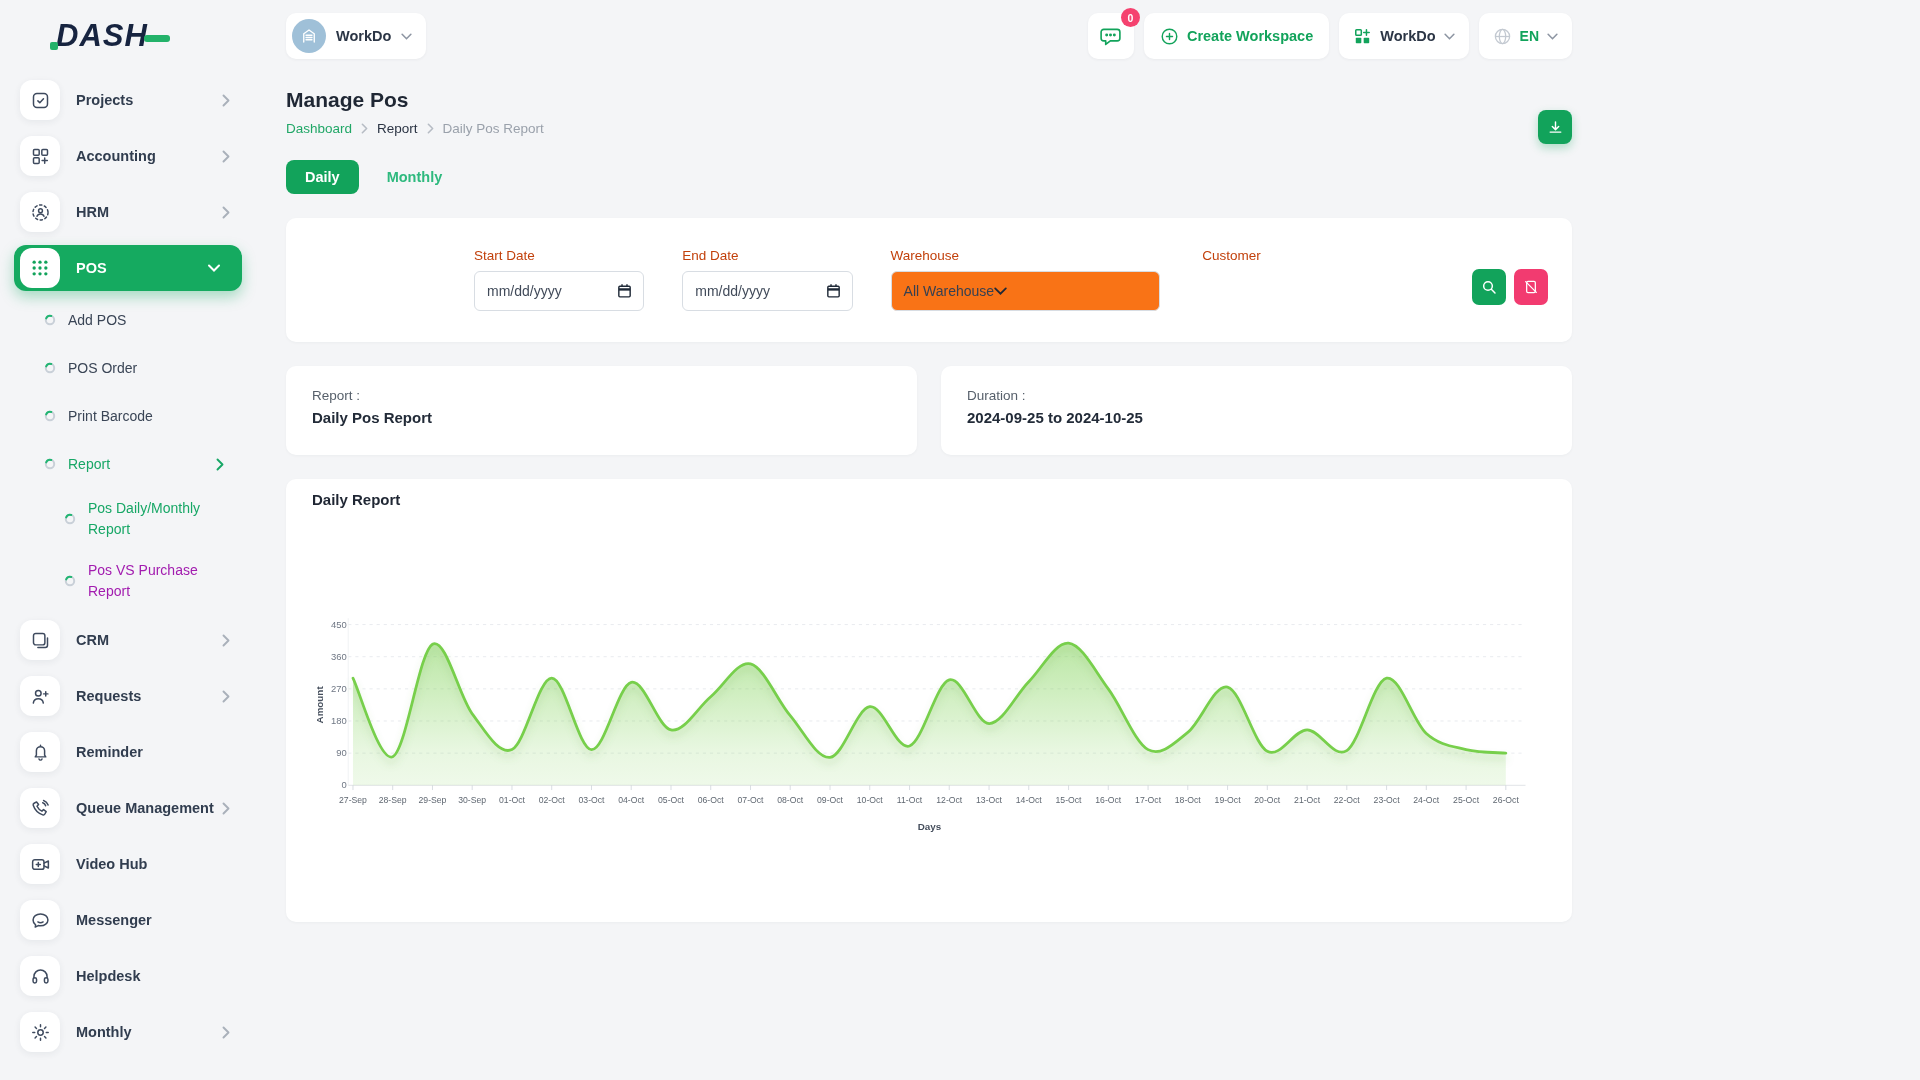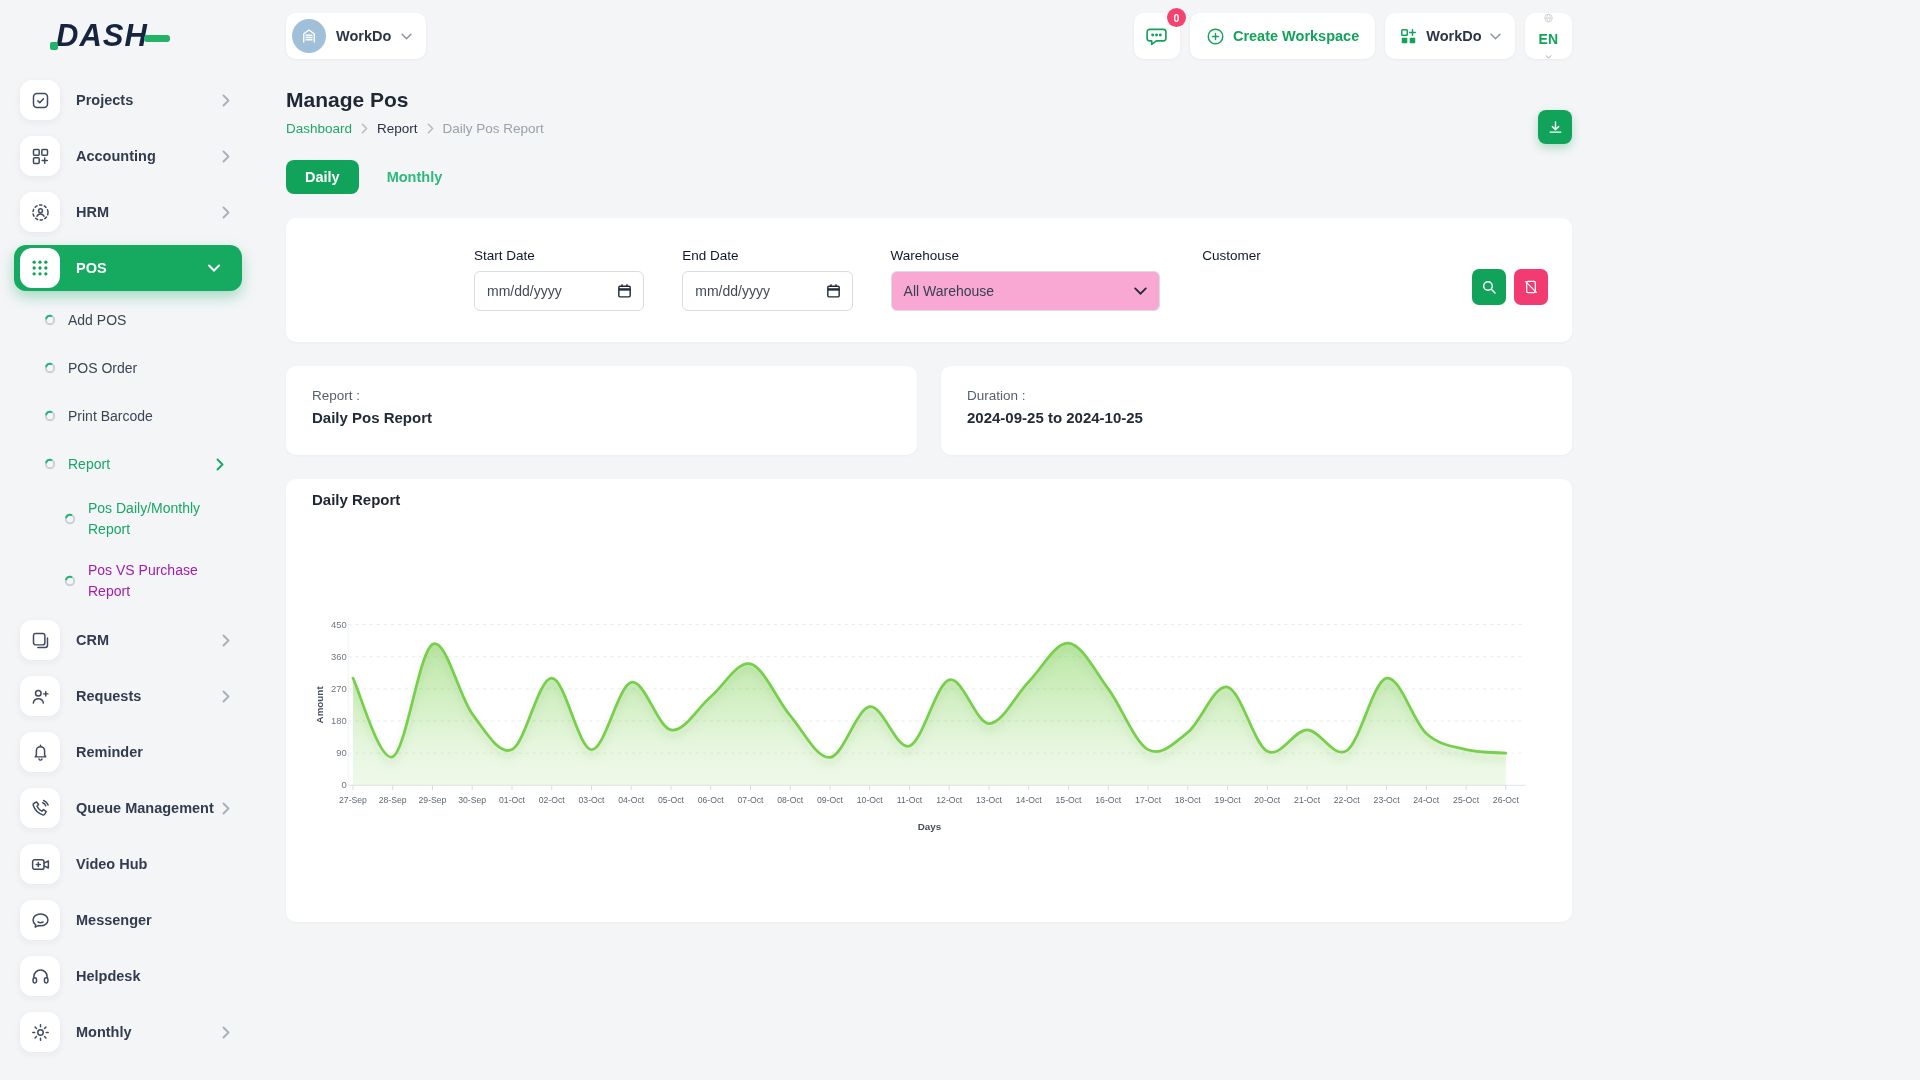--- a/index.html
+++ b/index.html
@@ -40,50 +40,50 @@
   .ws-pill { margin-left:26px; padding:0 14px 0 6px; gap:10px; }
   .ws-avatar { width:34px; height:34px; border-radius:50%; background:#9fc0d8; display:flex; align-items:center; justify-content:center; }
   .ws-name { font-size:14.5px; font-weight:600; color:#2b3545; }
   .topbar-right { margin-left:auto; margin-right:16px; display:flex; align-items:center; gap:10px; }
   .icon-btn { position:relative; width:46px; height:46px; justify-content:center; }
   .badge { position:absolute; top:-5px; right:-6px; min-width:19px; height:19px; border-radius:10px; background:#f5426f; color:#fff; font-size:10.5px; font-weight:700; display:flex; align-items:center; justify-content:center; padding:0 5px; }
   .create-pill { padding:0 16px; gap:8px; }
   .create-pill span { font-size:14.5px; font-weight:600; color:#12a35b; }
   .menu-pill { padding:0 14px; gap:8px; }
   .menu-pill span { font-size:14.5px; font-weight:600; color:#2b3545; }
-  .lang-pill { padding:0 14px; gap:8px;flex-direction:column; }
+  .lang-pill { padding:0 14px; gap:8px; }
   .lang-pill span { font-size:14px; font-weight:700; color:#12a35b; }
 
   
   .main { position:absolute; left:286px; right:16px; top:72px; }
   .page-title { margin-top:16px; font-size:21px; font-weight:700; color:#1f2734; }
   .breadcrumb { margin-top:9px; display:flex; align-items:center; gap:9px; font-size:13.5px; }
   .bc-link { color:#21a767; cursor:pointer; }
   .bc-mid { color:#2b3444; font-weight:500; cursor:pointer; }
   .bc-cur { color:#9aa1ab; }
   .download-btn { position:absolute; top:38px; right:0; width:34px; height:34px; border-radius:8px; background:#12a35b; border:none; display:flex; align-items:center; justify-content:center; cursor:pointer; box-shadow:0 4px 10px rgba(18,163,91,0.3); }
 
   .tabs { margin-top:24px; display:flex; align-items:center; }
   .tab-daily { height:34px; padding:0 19px; border:none; border-radius:8px; background:#12a35b; color:#fff; font-size:14.5px; font-weight:600; cursor:pointer; font-family:inherit; }
   .tab-monthly { height:34px; padding:0 10px; margin-left:18px; border:none; background:transparent; color:#2eb97e; font-size:14.5px; font-weight:600; cursor:pointer; font-family:inherit; }
 
   .card { background:#ffffff; border-radius:10px; box-shadow:0 1px 3px rgba(30,40,60,0.04); }
 
   .filter-card { margin-top:24px; height:124px; display:flex; align-items:flex-start; padding:30px 24px 0 188px; }
   .field { display:flex; flex-direction:column; }
-  .field label { font-size:13.5px; color:#0f172a; margin-bottom:8px; font-weight:500; }
+  .field label { font-size:13.5px; color:#c2410c; margin-bottom:8px; font-weight:500; }
   .f-start { width:226px; }
   .f-end { width:226px; margin-left:38px; }
   .f-wh { width:358px; margin-left:38px; }
   .f-cust { width:358px; margin-left:42px; }
   .ctrl { position:relative; height:40px; }
   .ctrl input { width:100%; height:40px; border:1px solid #d8dde3; border-radius:6px; padding:0 34px 0 12px; font-size:14px; color:#374151; font-family:inherit; background:#fff; outline:none; }
   .ctrl input::placeholder { color:#374151; opacity:0.95; }
   .ctrl .cal { position:absolute; right:11px; top:11px; pointer-events:none; }
-  .select { height:40px; border:1px solid #d8dde3; border-radius:6px; display:flex; align-items:center; justify-content:space-between; padding:0 12px; font-size:14px; color:#374151; cursor:pointer; background:#f9a8d4; }
+  .select { height:40px; border:1px solid #d8dde3; border-radius:6px; display:flex; align-items:center; justify-content:flex-start; padding:0 12px; font-size:14px; color:#374151; cursor:pointer; background:#f97316; }
   .filter-actions { margin-left:auto; margin-top:21px; display:flex; gap:8px; }
   .sq-btn { width:34px; height:36px; border:none; border-radius:7px; display:flex; align-items:center; justify-content:center; cursor:pointer; }
   .sq-green { background:#12a35b; }
   .sq-pink { background:#f23b70; }
 
   .summary-row { margin-top:24px; display:flex; gap:24px; }
   .summary-card { flex:1; height:89px; padding:22px 26px; }
   .sum-label { font-size:13.5px; color:#57606b; }
   .sum-value { margin-top:6px; font-size:15px; font-weight:700; color:#222b38; }
 

